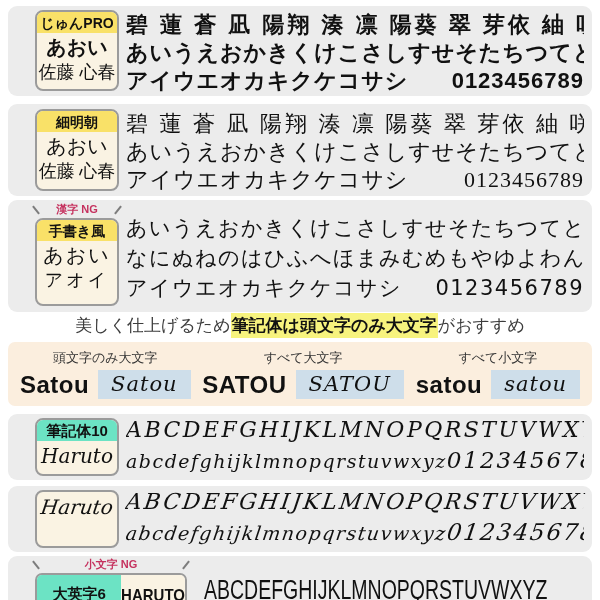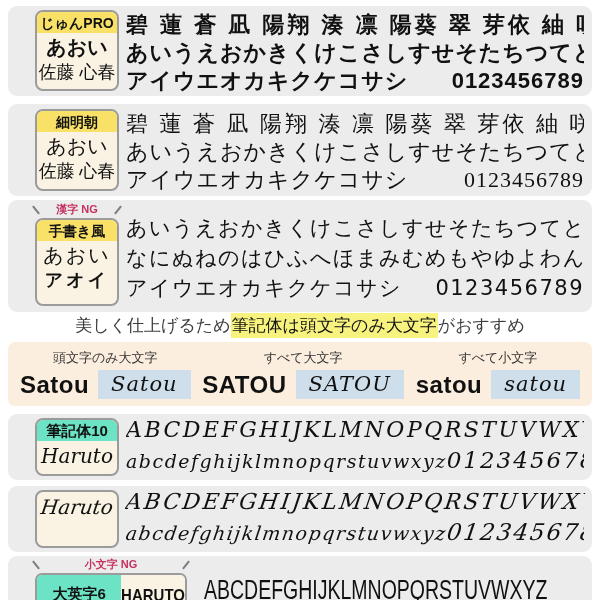--- a/index.html
+++ b/index.html
@@ -39,21 +39,21 @@
   .sz22{font-size:22px;letter-spacing:1px;}
   .sz21{font-size:21px;letter-spacing:1.5px;}
   .kanji-sp{letter-spacing:3px;}
   
   .ngrow{position:absolute;text-align:center;font-size:11px;font-weight:bold;color:#c5315e;line-height:12px;}
   .ngmark{position:absolute;top:2px;width:2px;height:10px;background:#7d7d7d;}
   .ngmark.l{left:0;transform:rotate(-38deg);}
   .ngmark.r{right:0;transform:rotate(38deg);}
   
   .advice{position:absolute;top:313px;left:0;width:600px;text-align:center;font-size:17px;color:#3c3c3c;line-height:25px;}
-  .advice .hl{background:#f7f37e;color:#111;font-weight:normal;padding:3px 1px;}
+  .advice .hl{background:#f7f37e;color:#111;font-weight:bold;padding:3px 1px;}
   
   .creamband{
     position:absolute;top:342px;left:8px;right:8px;height:64px;
     background:#fbeede;border-radius:7px;
     display:flex;align-items:center;justify-content:space-around;padding:0 6px;box-sizing:border-box;
   }
   .casegroup{display:flex;flex-direction:column;align-items:center;}
   .casecap{font-size:13px;color:#333;margin-bottom:3px;}
   .caserow{display:flex;align-items:center;gap:9px;}
   .caseplain{font-size:24px;font-weight:bold;letter-spacing:0.5px;}
@@ -113,21 +113,21 @@
 
 <div class="block" style="top:200px;height:112px;">
   <div class="ngrow" style="left:27px;width:84px;top:3px;">
     <span class="ngmark l"></span>
     <span>漢字 NG</span>
     <span class="ngmark r"></span>
   </div>
   <div class="labelbox f-hand" style="top:18px;height:88px;">
     <span class="band" style="font-family:'Liberation Sans',sans-serif;">手書き風</span>
     <span class="nm1" style="font-weight:normal;letter-spacing:2px;">あおい</span>
-    <span class="nm2" style="letter-spacing:3px;font-weight:bold;">アオイ</span>
+    <span class="nm2" style="letter-spacing:3px;">アオイ</span>
   </div>
   <div class="lines f-hand">
     <div class="tline sz21" style="top:14px;">あいうえおかきくけこさしすせそたちつてと</div>
     <div class="tline sz21" style="top:44px;">なにぬねのはひふへほまみむめもやゆよわん</div>
     <div class="tline sz21 split" style="top:74px;">
       <span>アイウエオカキクケコサシ</span>
       <span>0123456789</span>
     </div>
   </div>
 </div>

